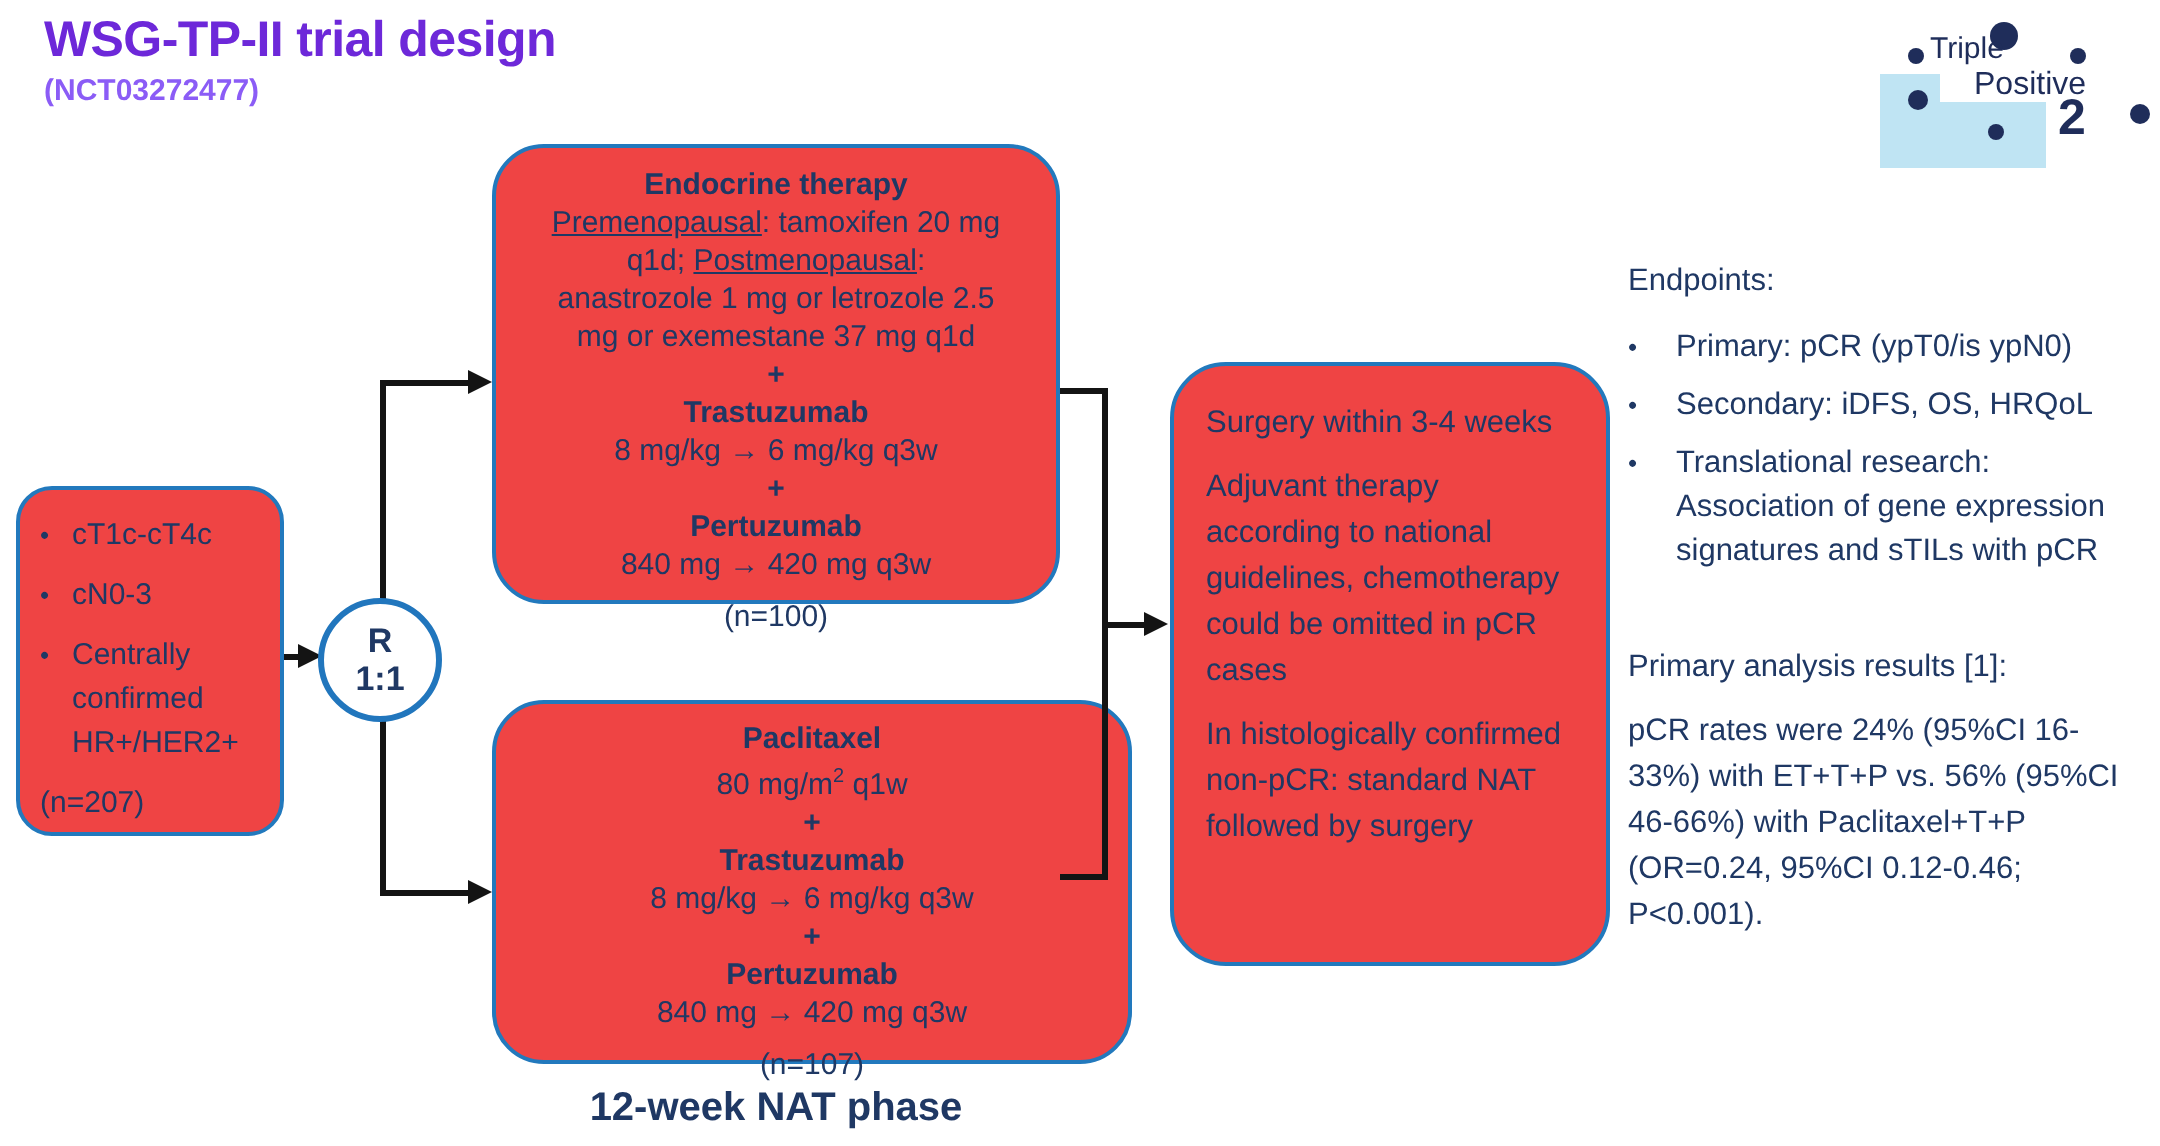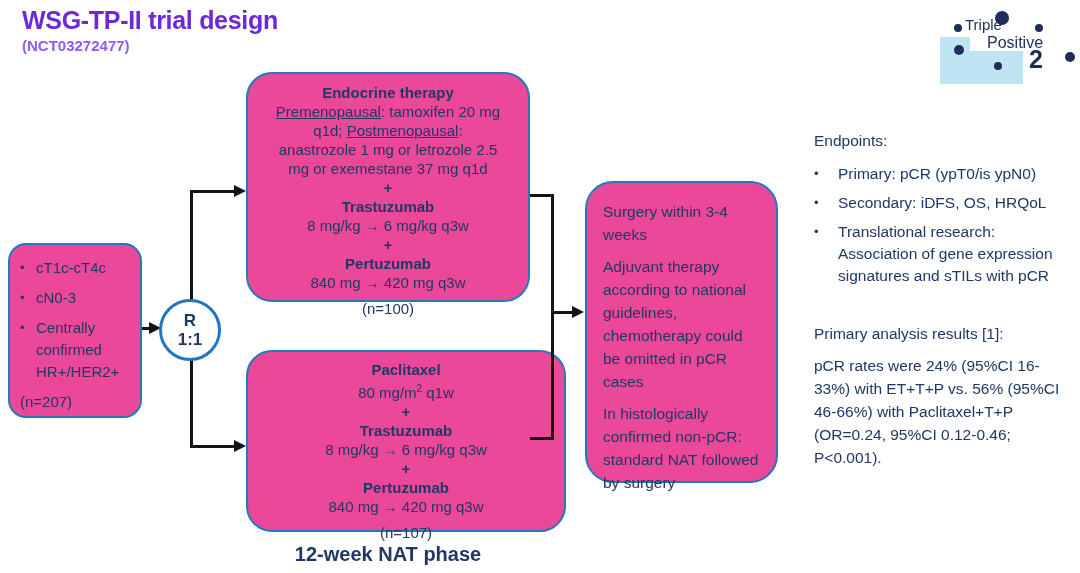--- a/index.html
+++ b/index.html
@@ -4,40 +4,40 @@
 <style>
   html,body{margin:0;padding:0;background:#fff;}
   .slide{
     position:relative;width:1080px;height:573px;background:#ffffff;overflow:hidden;
     font-family:"Liberation Sans",sans-serif;color:#1f3864;
   }
   
   .title{position:absolute;left:22px;top:6px;font-size:25px;font-weight:bold;color:#6d28d9;letter-spacing:-0.3px;}
   .nct{position:absolute;left:22px;top:37px;font-size:15px;font-weight:bold;color:#8b5cf6;}
   
-  .box{position:absolute;border:2.5px solid #2279bd;background:#ec4899;box-sizing:border-box;color:#1f3864;}
+  .box{position:absolute;border:2.5px solid #2279bd;background:#ef4444;box-sizing:border-box;color:#1f3864;}
   
   .elig{left:8px;top:243px;width:134px;height:175px;border-radius:18px;padding:12px 6px 6px 10px;font-size:15px;}
   .elig-row{display:flex;margin-bottom:8px;line-height:22px;}
   .elig-row .blt{width:16px;flex:0 0 16px;font-size:13px;}
   .elig-n{text-align:left;margin-top:2px;line-height:22px;}
   
   .rand{position:absolute;left:159px;top:299px;width:62px;height:62px;border-radius:50%;
     border:3px solid #2176bd;box-sizing:border-box;display:flex;flex-direction:column;
     align-items:center;justify-content:center;font-size:17px;font-weight:bold;line-height:19px;background:#fff;z-index:2;}
   
   .arm{text-align:center;font-size:15px;line-height:19px;border-radius:26px;}
   .arm-top{left:246px;top:72px;width:284px;height:230px;padding:9px 8px;}
   .arm-bot{left:246px;top:350px;width:320px;height:182px;padding:8px 8px;}
   .b{font-weight:bold;}
   .u{text-decoration:underline;}
   .n-label{margin-top:7px;}
   sup{font-size:10px;}
   
-  .surgery{left:585px;top:181px;width:193px;height:302px;border-radius:28px;padding:17px 13px 10px 16px;font-size:15.5px;line-height:23px;}
+  .surgery{left:585px;top:181px;width:220px;height:302px;border-radius:28px;padding:17px 13px 10px 16px;font-size:15.5px;line-height:23px;}
   .surgery p{margin:0 0 9px 0;}
   
   .nat{position:absolute;left:246px;top:543px;width:284px;text-align:center;font-size:20px;font-weight:bold;}
   
   .line{position:absolute;background:#141414;z-index:1;}
   .ah{position:absolute;width:0;height:0;border-top:6.5px solid transparent;border-bottom:6.5px solid transparent;border-left:12px solid #141414;z-index:1;}
   
   .endpoints{position:absolute;left:814px;top:130px;width:262px;font-size:15.5px;line-height:22px;}
   .ep-title{margin-bottom:11px;}
   .ep-item{display:flex;margin-bottom:7px;}

